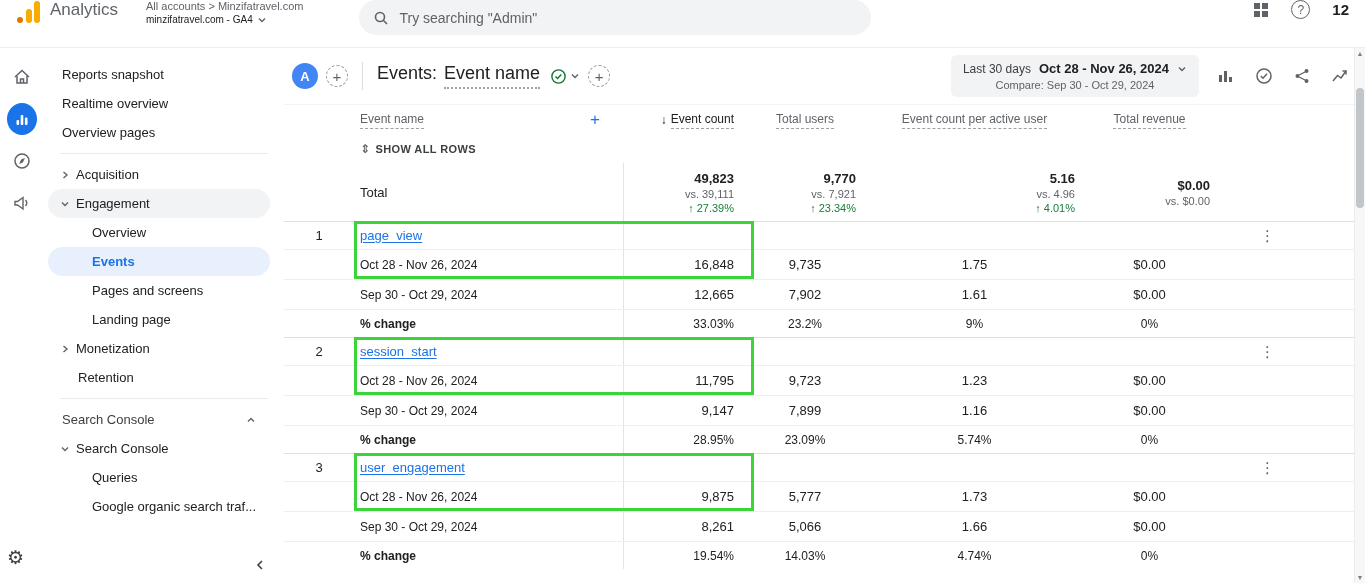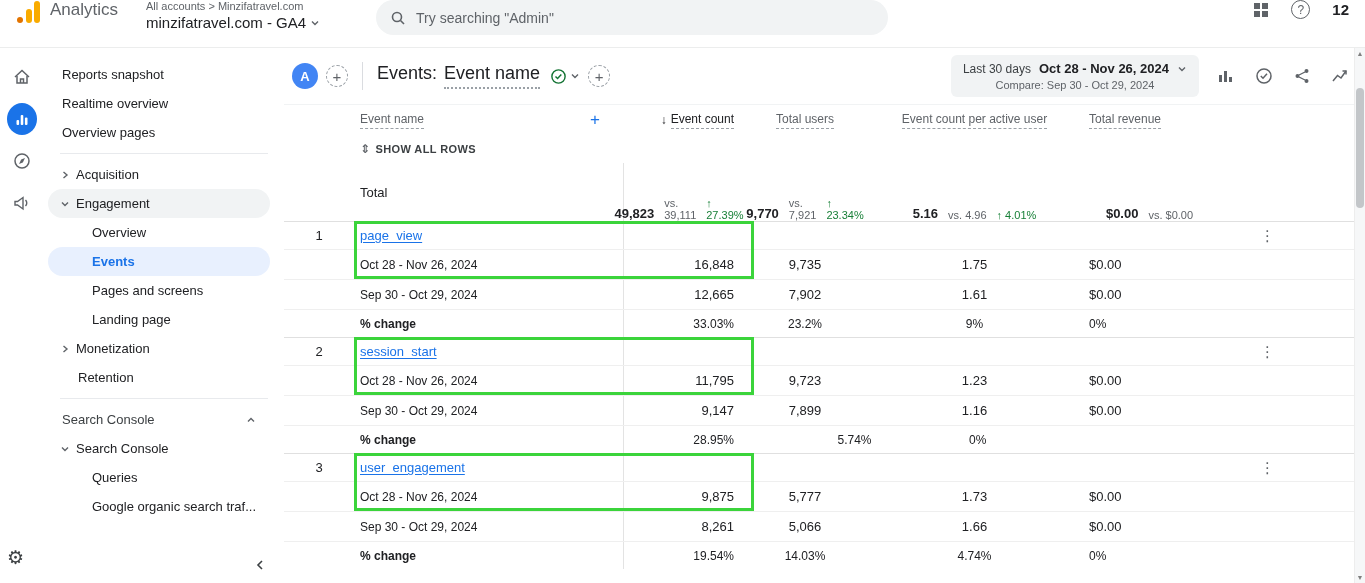--- a/index.html
+++ b/index.html
@@ -15,21 +15,21 @@
 
   
   .topbar{height:48px;display:flex;align-items:flex-start;padding:0 16px;border-bottom:1px solid #eceded;background:#fff}
   .logo{width:26px;height:24px;position:relative;flex:0 0 auto;cursor:pointer}
   .logo .bar-tall{position:absolute;right:2px;bottom:1px;width:6px;height:22px;border-radius:3px;background:var(--logo_orange)}
   .logo .bar-mid{position:absolute;left:10px;bottom:1px;width:6px;height:14px;border-radius:3px;background:var(--logo_orange)}
   .logo .bar-dot{position:absolute;left:1px;bottom:1px;width:6px;height:6px;border-radius:50%;background:var(--logo_deep_orange)}
   .app-name{font-size:17px;color:var(--text_secondary);margin-left:8px}
   .account-block{margin-left:28px;line-height:1.25}
   .breadcrumb{font-size:11px;color:var(--text_secondary);cursor:pointer}
-  .property{font-size:15px;color:var(--text_primary);display:flex;align-items:center;gap:4px;cursor:pointer}
+  .property{font-size:10px;color:var(--text_primary);display:flex;align-items:center;gap:4px;cursor:pointer}
   .searchbar{margin-left:56px;width:512px;height:35px;border-radius:18px;background:var(--surface_gray);
     display:flex;align-items:center;padding:0 14px;gap:10px}
   .searchbar input{flex:1;border:none;outline:none;background:transparent;font-size:14px;color:var(--text_primary);
     font-family:"Liberation Sans","DejaVu Sans",sans-serif}
   .searchbar input::placeholder{color:var(--text_secondary)}
   .top-right{margin-left:auto;display:flex;align-items:center;gap:22px}
   .help-circle{width:19px;height:19px;border:1.7px solid var(--text_secondary);border-radius:50%;
     display:flex;align-items:center;justify-content:center;font-size:12px;color:var(--text_secondary);cursor:pointer}
   .counter{font-size:15px;font-weight:bold;color:var(--text_primary)}
 
@@ -74,37 +74,37 @@
 
   
   .table{position:relative}
   .trow{display:flex;align-items:stretch}
   .c{display:flex;align-items:center}
   .num{width:70px;justify-content:center;font-size:13px}
   .name{width:270px;justify-content:flex-start;padding-left:6px}
   .count{width:130px;justify-content:flex-end;padding-right:20px}
   .users{width:120px;justify-content:center;padding-right:18px}
   .peruser{width:215px;justify-content:center;padding-right:14px}
-  .revenue{width:135px;justify-content:flex-start;padding-right:14px}
+  .revenue{width:135px;justify-content:center;padding-right:14px}
   .menu{flex:1;justify-content:flex-start;padding-left:36px}
   .split .name{border-right:1px solid #e3e3e3}
 
   .head-row{height:30px;font-size:12px;color:var(--text_secondary)}
   .head-row .name{justify-content:space-between;padding-right:24px}
   .dashed{border-bottom:1px dashed #9aa0a6;padding-bottom:2px;cursor:pointer}
   .sort-arrow{color:var(--text_primary);margin-right:4px}
   .head-count{color:var(--text_primary)}
   .plus-blue{color:var(--accent_blue);font-size:17px;cursor:pointer}
 
   .showall-row{height:28px}
   .showall{display:flex;align-items:center;gap:5px;font-size:11px;font-weight:bold;letter-spacing:.4px;color:#3c4043;cursor:pointer}
   .updown{font-size:12px;color:var(--text_secondary)}
 
   .total-row{height:58px;font-size:13px}
-  .stat{flex-direction:row;justify-content:center;align-items:flex-end;gap:10px}
+  .stat{flex-direction:column;justify-content:center;align-items:flex-end;gap:2px}
   .stat .v{font-size:13px;font-weight:bold;color:var(--text_primary)}
   .stat .vs{font-size:11px;color:var(--text_secondary)}
   .stat .chg{font-size:11px;color:var(--positive_green)}
 
   .name-row{height:28px;border-top:1px solid #e0e0e0;font-size:13px}
   .period-row{height:30px;border-top:1px solid #efefef;font-size:13px}
   .change-row{height:28px;border-top:1px solid #efefef;font-size:12px}
   .evlink{color:var(--accent_blue);text-decoration:underline;text-underline-offset:2px;cursor:pointer}
   .plabel{font-size:12px;color:var(--text_primary)}
   .chlabel{font-size:12px;font-weight:bold;color:var(--text_primary)}
@@ -455,20 +455,21 @@
           <div class="c count">9,147</div>
           <div class="c users">7,899</div>
           <div class="c peruser">1.16</div>
           <div class="c revenue">$0.00</div>
           <div class="c menu"></div>
         </div>
         <div class="trow change-row split">
           <div class="c num"></div>
           <div class="c name chlabel">% change</div>
           <div class="c count">28.95%</div>
+          <div class="c users">23.09%</div>
           <div class="c peruser">5.74%</div>
           <div class="c revenue">0%</div>
           <div class="c menu"></div>
         </div>
 
         <div class="trow name-row split">
           <div class="c num">3</div>
           <div class="c name">
               <span class="evlink">user_engagement</span>
             </div>

